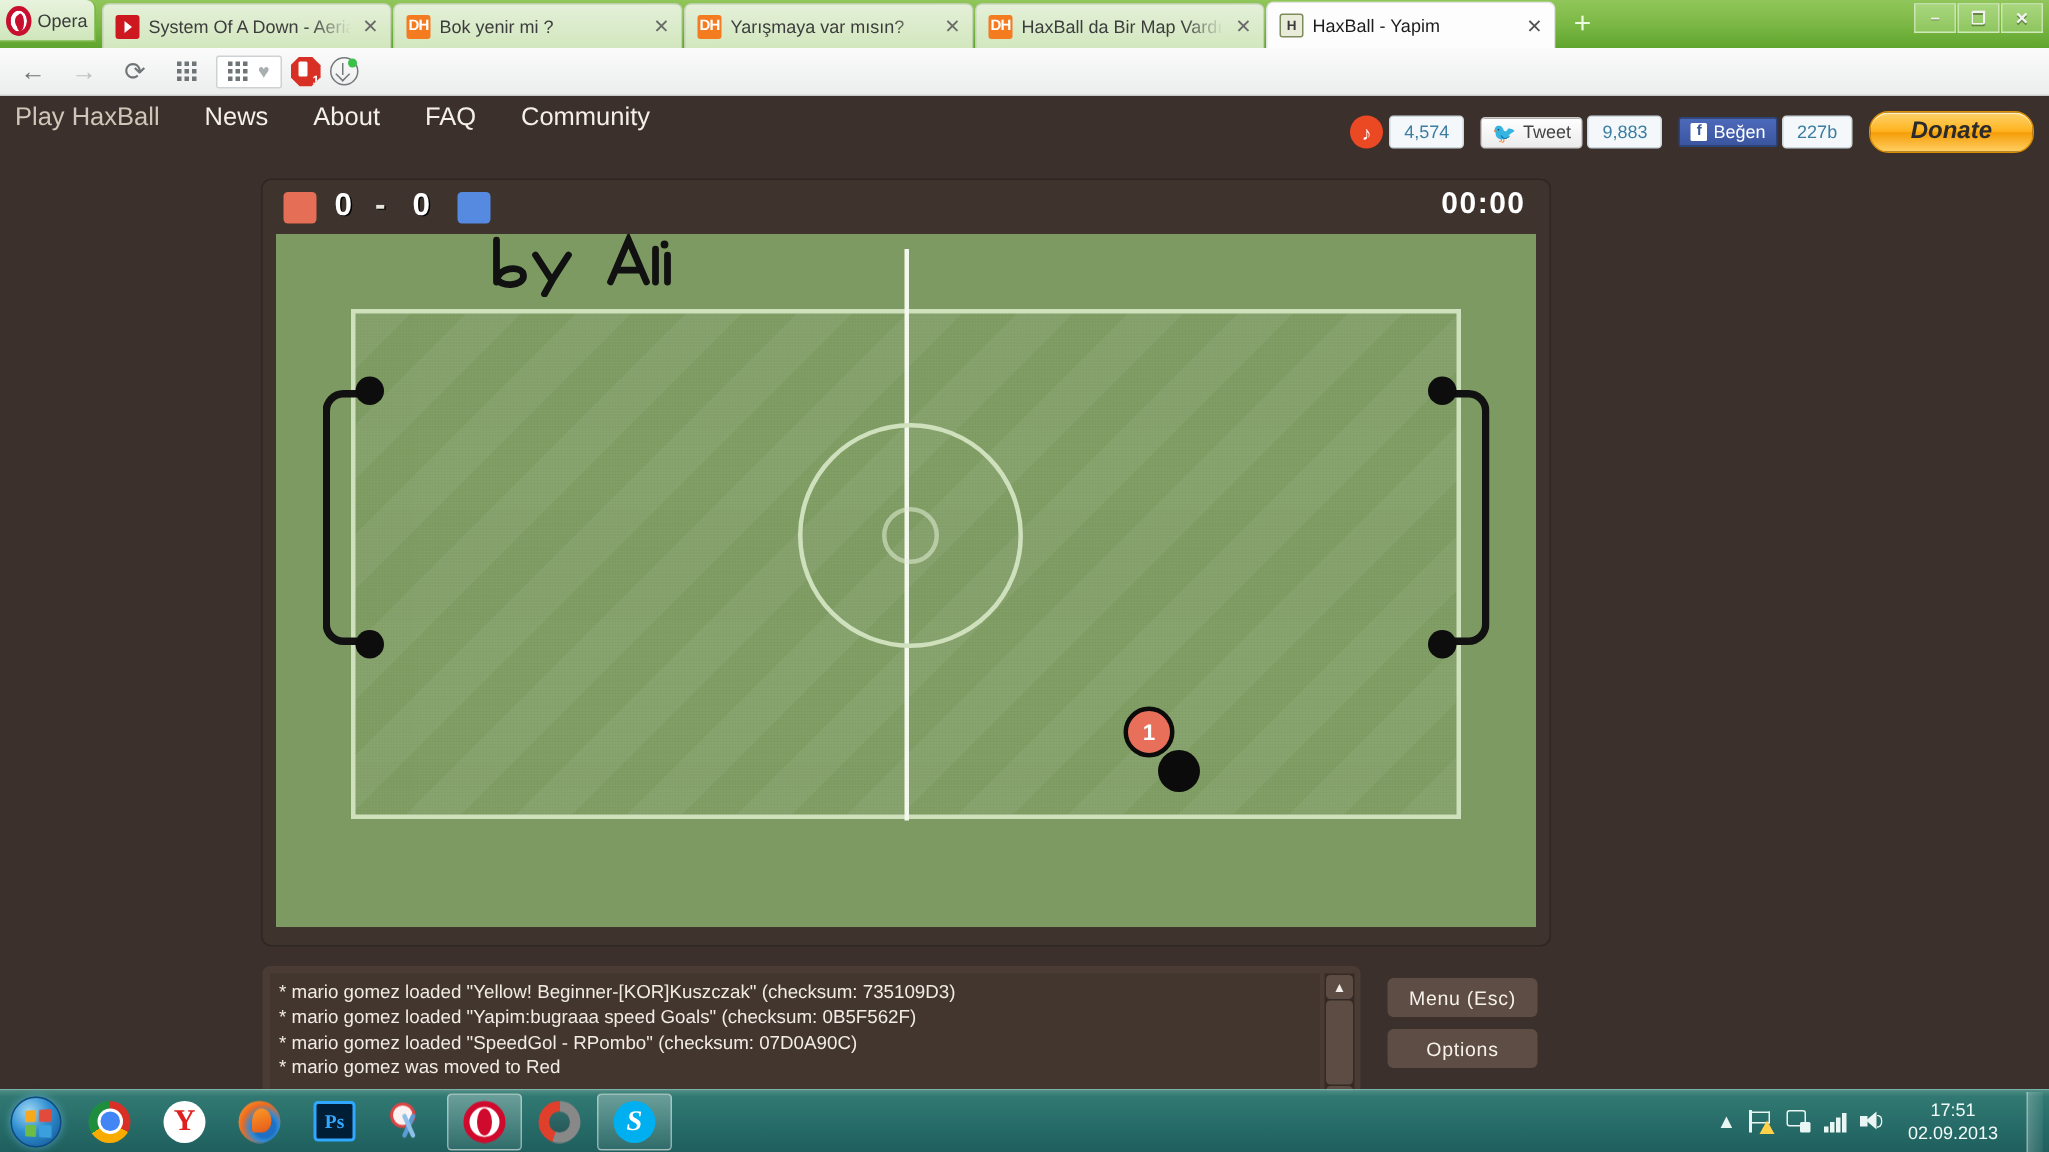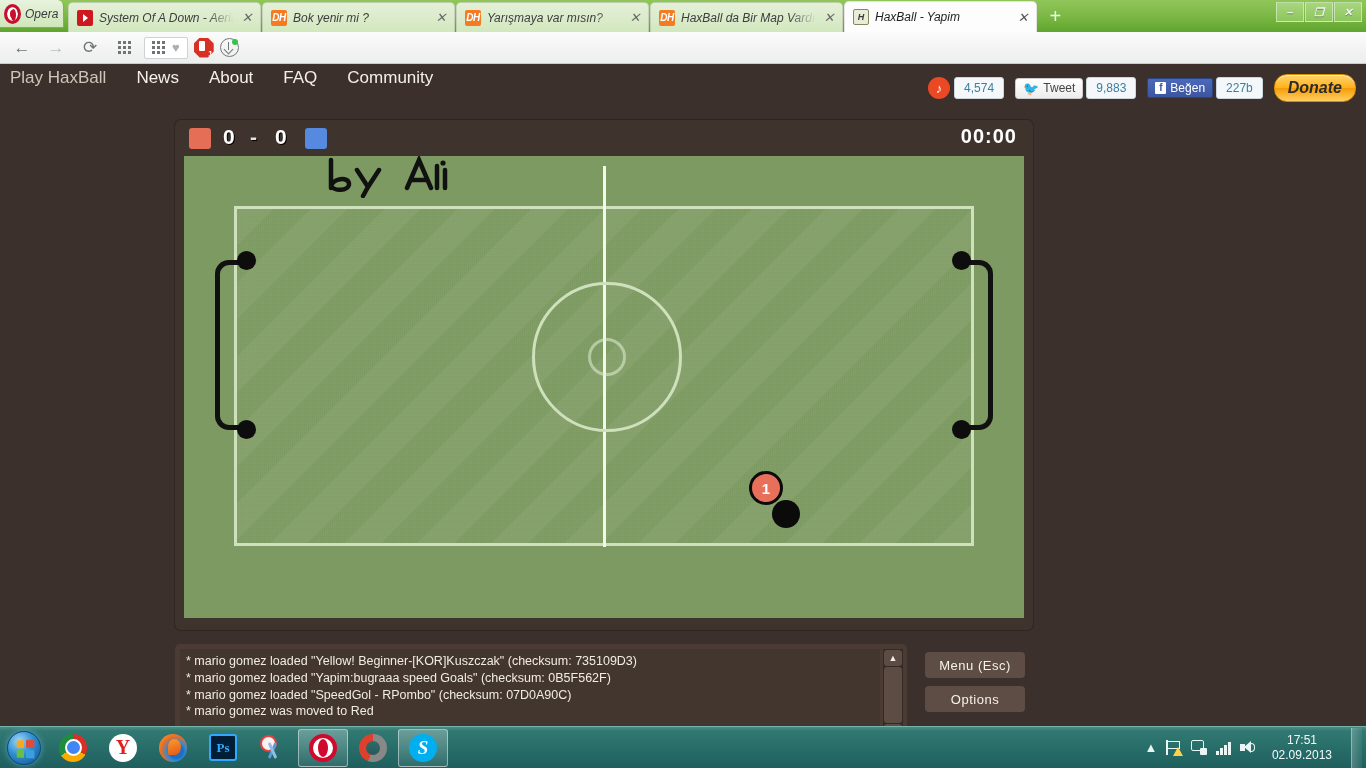--- a/index.html
+++ b/index.html
@@ -13,21 +13,20 @@
   
   .browser {
     position: absolute; left: 0; top: 0; width: 1366px; height: 726px;
     background: #ffffff;
   }
   .tabstrip {
     position: relative; height: 32px; width: 1366px;
     background: linear-gradient(to bottom, #8cc152 0%, #79b13f 45%, #63a030 100%);
     background: linear-gradient(to bottom, #91c65a 0%, #7cb845 50%, #5fa52e 100%);
     overflow: hidden;
-    font-style: italic;
   }
   .opera-badge {
     position: absolute; left: 0; top: 0; width: 64px; height: 28px;
     background: linear-gradient(to bottom, #e8f3de, #cfe6bb);
     border-top-right-radius: 6px;
     border: 1px solid #7ab648; border-left: none; border-top: none;
     display: flex; align-items: center; gap: 4px; padding-left: 4px;
   }
   .opera-o {
     width: 17px; height: 20px; border-radius: 50%;
@@ -147,21 +146,21 @@
             display:flex; align-items:center; gap:4px;}
   .tw-bird { color:#1da1f2; font-size:13px; }
   .fb { display:flex; align-items:center; gap:3px;}
   .fb-btn { background:linear-gradient(to bottom,#4c69ba,#3b55a0); border:1px solid #29447e;
             border-radius:2px; padding:2px 7px; font-size:12px; color:#fff;
             display:flex; align-items:center; gap:4px;}
   .fb-f { background:#fff; color:#3b5998; font-weight:bold; width:11px; height:12px;
           font-size:10px; line-height:12px; text-align:center; border-radius:1px;}
   .donate {
     background: linear-gradient(to bottom,#ffd36b 0%,#ffb31f 48%,#f59d08 52%,#ffcf62 100%);
-    border:1px solid #d98e05; border-radius:13px; padding:4px 13px;
+    border:1px solid #d98e05; border-radius:13px; padding:4px 27px;
     font-size:16px; font-weight:bold; font-style:italic; color:#2b2b2b;
     box-shadow: inset 0 1px 0 rgba(255,255,255,.65);
   }
 
   
   .gamebox { position:absolute; left:175px; top:56px; width:858px; height:510px;
              background:#3e332d; border-radius:6px;
              box-shadow:0 0 0 1px #2e2622; }
   .scorebar { position:absolute; left:0; top:0; width:858px; height:36px; }
   .teamchip { position:absolute; top:8px; width:22px; height:21px; border-radius:3px; }

